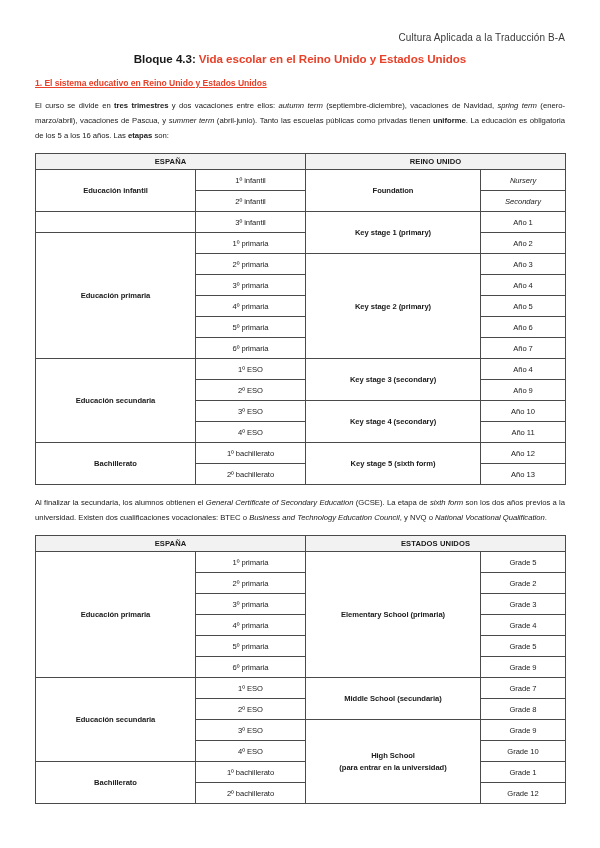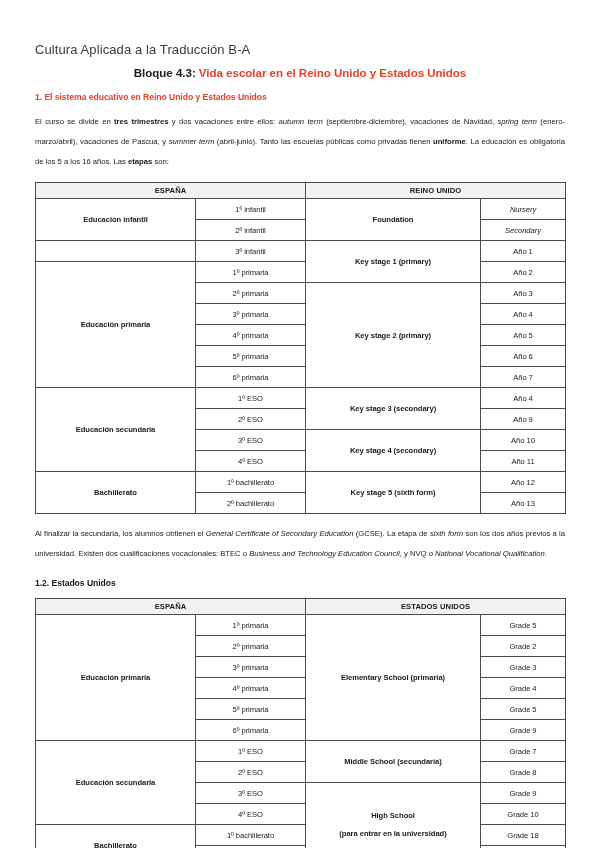--- a/index.html
+++ b/index.html
@@ -12,52 +12,54 @@
     color: #1a1a1a;
     overflow: hidden;
   }
   .page {
     width: 600px;
     height: 848px;
     position: relative;
     padding: 0 35px;
   }
   .running-head {
-    font-size: 13px;
+    text-align: right;
+    font-size: 10px;
     color: #3a3a3a;
-    padding-top: 42px;
+    padding-top: 32px;
     letter-spacing: 0.1px;
   }
   h1.doc-title {
     margin: 9px 0 0 0;
     text-align: center;
     font-size: 11.6px;
     font-weight: bold;
     letter-spacing: -0.05px;
   }
   h1.doc-title .blk { color: #1a1a1a; }
   h1.doc-title .red { color: #e8412a; text-align: center; }
   h2.sec-title {
     margin: 13px 0 0 0;
     font-size: 8.6px;
     font-weight: bold;
     color: #e8412a;
     letter-spacing: -0.05px;
+    text-decoration: underline;
   }
   h3.sub-title {
     margin: 14px 0 0 0;
     font-size: 8.6px;
     font-weight: bold;
     color: #1a1a1a;
     letter-spacing: -0.05px;
   }
   p.body-text {
     margin: 10px 0 0 0;
     font-size: 7.7px;
-    line-height: 20px;
+    line-height: 15px;
     text-align: justify;
     color: #1a1a1a;
     letter-spacing: -0.02px;
   }
   p.body-text b { font-weight: bold; }
   p.body-text i { font-style: italic; }
 
   table.edu {
     width: 530px;
     border-collapse: collapse;
@@ -92,21 +94,21 @@
     font-weight: bold;
   }
   td.it {
     font-style: italic;
     margin-left: 21px;
   }
   .c1 { width: 160px; }
   .c2 { width: 110px; }
   .c3 { width: 175px; }
   .c4 { width: 85px; }
-  .uk-multiline { line-height: 18px; }
+  .uk-multiline { line-height: 12px; }
 </style>
 </head>
 <body>
 
 <div class="page">
 
   <div class="running-head">Cultura Aplicada a la Traducción B-A</div>
 
   <h1 class="doc-title">
     <span class="blk">Bloque 4.3:</span>
@@ -201,21 +203,20 @@
         </tr>
         <tr>
           <td class="r">2º bachillerato</td>
           <td class="r">Año 13</td>
         </tr>
       </tbody>
   </table>
 
   <p class="body-text"><span>Al finalizar la secundaria, los alumnos obtienen el </span><i>General Certificate of Secondary Education</i><span> (GCSE). La etapa de </span><i>sixth form</i><span> son los dos años previos a la universidad. Existen dos cualificaciones vocacionales: BTEC o </span><i>Business and Technology Education Council</i><span>, y NVQ o </span><i>National Vocational Qualification</i><span>.</span></p>
 
-  <h3 class="sub-title">1.2. Estados Unidos</h3>
 
   <table class="edu t2">
     <colgroup>
       <col class="c1">
         <col class="c2">
         <col class="c3">
         <col class="c4">
     </colgroup>
     <thead>
       <tr>
@@ -265,21 +266,21 @@
           <td class="r uk uk-multiline" rowspan="4">High School<br>(para entrar en la universidad)</td>
           <td class="r">Grade 9</td>
         </tr>
         <tr>
           <td class="r">4º ESO</td>
           <td class="r">Grade 10</td>
         </tr>
         <tr>
           <td class="r grp" rowspan="2">Bachillerato</td>
           <td class="r">1º bachillerato</td>
-          <td class="r">Grade 18</td>
+          <td class="r">Grade 1</td>
         </tr>
         <tr>
           <td class="r">2º bachillerato</td>
           <td class="r">Grade 12</td>
         </tr>
       </tbody>
   </table>
 
 </div>
 

